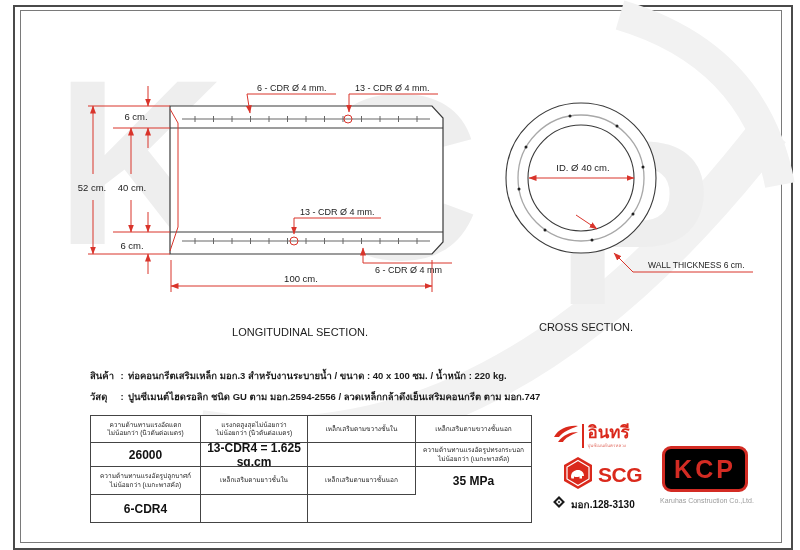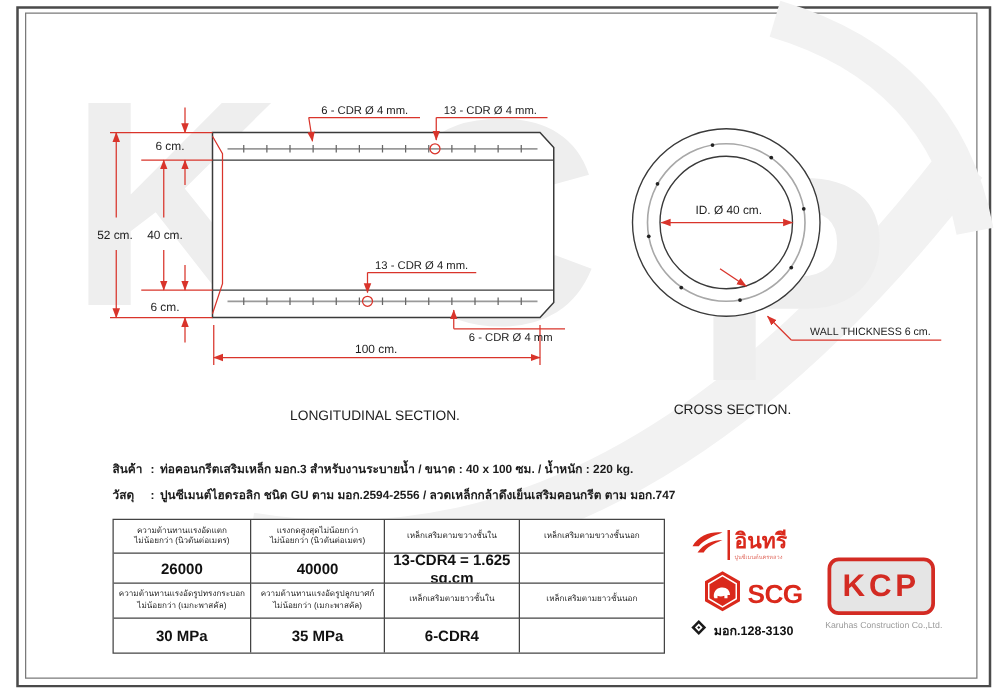--- a/index.html
+++ b/index.html
@@ -38,21 +38,21 @@
   .insee{position:absolute;left:5px;top:4px;display:flex;align-items:flex-start;}
   .insee-bar{width:1.5px;height:24px;background:#da291c;margin:0 4px 0 3px;}
   .insee-txt{display:flex;flex-direction:column;}
   .insee-name{color:#da291c;font-weight:bold;font-size:17px;line-height:1;}
   .insee-tag{color:#e06a5f;font-size:4.5px;margin-top:1px;}
   .scg{position:absolute;left:13px;top:36px;display:flex;align-items:center;}
   .scg-name{color:#da291c;font-weight:bold;font-size:21px;letter-spacing:-0.5px;margin-left:3px;}
   .tis{position:absolute;left:4px;top:75px;display:flex;align-items:center;}
   .tis-label{font-size:10px;font-weight:bold;color:#111;margin-left:5px;}
   .kcp-box{position:absolute;left:114px;top:26px;width:80px;height:40px;
-        border:3px solid #d32b23;border-radius:9px;display:flex;align-items:center;justify-content:center;background:#e5e5e5;}
+        border:3px solid #d32b23;border-radius:9px;display:flex;align-items:center;justify-content:center;background:#000000;}
   .kcp-name{color:#d32b23;font-weight:bold;font-size:25px;letter-spacing:3px;line-height:1;}
   .kcp-co{position:absolute;left:106px;top:77px;width:106px;text-align:center;
         font-size:7px;color:#9b9b9b;}
 </style>
 </head>
 <body>
 
 <div class="frame-outer"></div>
 <div class="frame-inner"></div>
 
@@ -185,32 +185,30 @@
 
 <div class="spec">
   <div class="cell hdr">ความต้านทานแรงอัดแตก
 ไม่น้อยกว่า (นิวตันต่อเมตร)</div>
   <div class="cell hdr">แรงกดสูงสุดไม่น้อยกว่า
 ไม่น้อยกว่า (นิวตันต่อเมตร)</div>
   <div class="cell hdr">เหล็กเสริมตามขวางชั้นใน</div>
   <div class="cell hdr">เหล็กเสริมตามขวางชั้นนอก</div>
 
   <div class="cell val">26000</div>
-  <div class="cell val">40000</div>
   <div class="cell val">13-CDR4 = 1.625 sq.cm</div>
   <div class="cell val"></div>
 
   <div class="cell hdr">ความต้านทานแรงอัดรูปทรงกระบอก
 ไม่น้อยกว่า (เมกะพาสคัล)</div>
   <div class="cell hdr">ความต้านทานแรงอัดรูปลูกบาศก์
 ไม่น้อยกว่า (เมกะพาสคัล)</div>
   <div class="cell hdr">เหล็กเสริมตามยาวชั้นใน</div>
   <div class="cell hdr">เหล็กเสริมตามยาวชั้นนอก</div>
 
-  <div class="cell val last-row">30  MPa</div>
   <div class="cell val last-row">35  MPa</div>
   <div class="cell val last-row">6-CDR4</div>
   <div class="cell val last-row"></div>
 </div>
 
 <div class="brands">
   <div class="insee">
     <span>
       <svg width="26" height="24" viewBox="0 0 26 24">
         <path d="M1 13 C6 4 16 1 25 2 C17 5 10 8 6 13 Z" fill="#da291c"></path>

